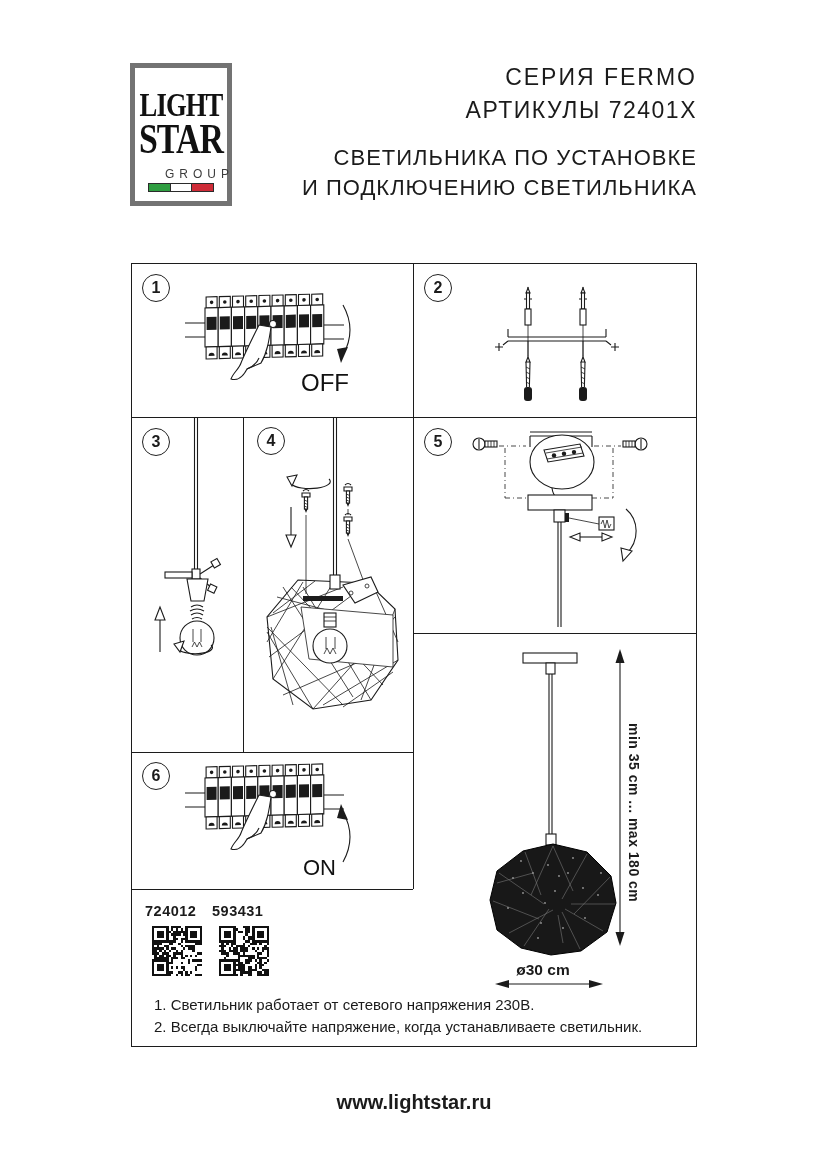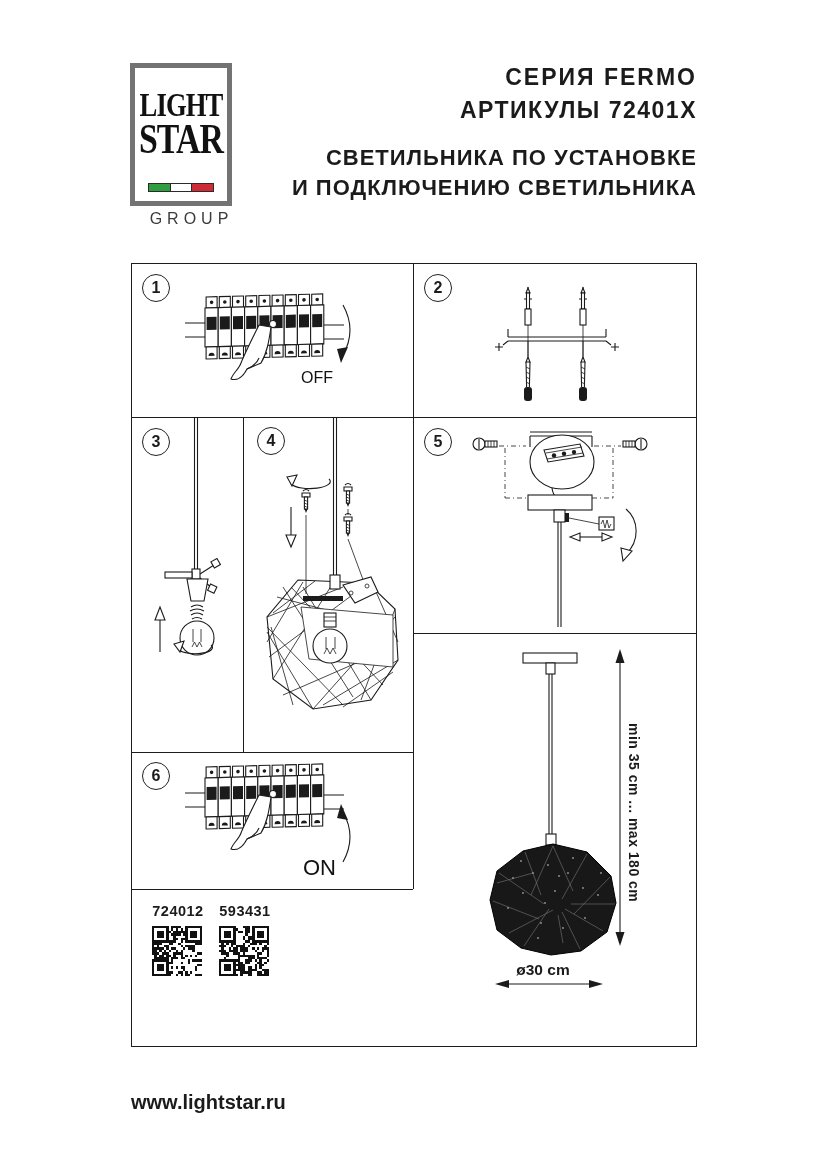--- a/index.html
+++ b/index.html
@@ -5,42 +5,42 @@
   html,body{margin:0;padding:0;background:#fff;}
   body{width:826px;height:1169px;position:relative;overflow:hidden;
        font-family:"Liberation Sans",sans-serif;color:#1b1b1b;}
   .abs{position:absolute;}
   .gl{position:absolute;background:#1c1c1c;}
   
   .logo-box{left:130px;top:63px;width:92px;height:133px;border:5px solid #737373;text-align:center;}
   .logo-word{position:absolute;left:0;width:100%;font-family:"Liberation Serif",serif;font-weight:bold;color:#111;white-space:nowrap;}
   .logo-light{top:20px;font-size:29px;transform:scale(.92,1.18);letter-spacing:-1px;}
   .logo-star{top:50px;font-size:36px;transform:scale(.94,1.15);letter-spacing:-1px;}
-  .logo-group{position:absolute;top:99px;left:8px;width:100%;font-size:16px;letter-spacing:5px;color:#3c3c3c;text-indent:5px;margin-top:43px;}
+  .logo-group{position:absolute;top:99px;left:16px;width:100%;font-size:12px;letter-spacing:5px;color:#3c3c3c;text-indent:5px;}
   .flag{position:absolute;top:115px;left:50%;transform:translateX(-50%);width:66px;height:9px;display:flex;border:1px solid #2b2b2b;box-sizing:border-box;}
   .flag span{flex:1;}
   .fgreen{background:#2f9e41;border-right:1px solid #2b2b2b;}
   .fwhite{background:#fff;border-right:1px solid #2b2b2b;}
   .fred{background:#ce2b37;}
-  .title-blk{right:129px;text-align:right;font-weight:bold;white-space:nowrap;}
+  .title-blk{right:129px;text-align:right;font-weight:normal;white-space:nowrap;}
   .t-series{top:64px;font-size:23px;letter-spacing:2px;}
   .t-art{top:97px;font-size:23px;letter-spacing:1.5px;}
   .t-ins1{top:145px;font-size:22px;letter-spacing:1px;}
   .t-ins2{top:175px;font-size:22px;letter-spacing:1px;margin-left:20px;}
   
   #grid{left:131px;top:263px;width:566px;height:784px;}
   .outer{position:absolute;left:0;top:0;width:564px;height:782px;border:1.3px solid #1c1c1c;}
   .badge{position:absolute;width:26px;height:26px;border:1.6px solid #222;border-radius:50%;
          text-align:center;line-height:26px;font-size:16px;font-weight:bold;background:#fff;}
-  .cap{position:absolute;font-size:16px;color:#111;white-space:nowrap;}
+  .cap{position:absolute;font-size:24px;color:#111;white-space:nowrap;}
   .dimv{position:absolute;writing-mode:vertical-rl;font-weight:bold;font-size:14px;letter-spacing:.5px;white-space:nowrap;}
   .dimh{position:absolute;font-weight:bold;font-size:15.5px;text-align:center;white-space:nowrap;}
-  .artno{position:absolute;font-weight:bold;font-size:14.5px;text-align:center;letter-spacing:.5px;}
+  .artno{position:absolute;font-weight:bold;font-size:14.5px;text-align:left;letter-spacing:.5px;}
   .notes{position:absolute;font-size:15px;line-height:22px;white-space:nowrap;}
-  .footer{left:131px;top:1091px;width:566px;text-align:left;font-weight:bold;font-size:20px;}
+  .footer{left:131px;top:1091px;width:566px;text-align:center;font-weight:bold;font-size:20px;}
   
   .ln{stroke:#1b1b1b;fill:none;stroke-width:1.1;}
   .lnt{stroke:#1b1b1b;fill:none;stroke-width:.8;}
   .fl{fill:#1b1b1b;stroke:none;}
   .wh{fill:#fff;stroke:#1b1b1b;stroke-width:1.1;}
   .dash{stroke:#1b1b1b;fill:none;stroke-width:.8;stroke-dasharray:5 3 1 3;}
   svg{position:absolute;overflow:visible;}
 </style>
 </head>
 <body>
@@ -764,16 +764,18 @@
           <rect x="13" y="20" width="1" height="1"></rect>
           <rect x="16" y="20" width="1" height="1"></rect>
           <rect x="17" y="20" width="1" height="1"></rect>
           <rect x="18" y="20" width="1" height="1"></rect>
           <rect x="19" y="20" width="1" height="1"></rect>
           <rect x="20" y="20" width="1" height="1"></rect>
         </g>
       </svg></div>
 
   <div class="notes" style="left:23px;top:731px;">
+    <div>1. Светильник работает от сетевого напряжения 230В.</div>
+    <div>2. Всегда выключайте напряжение, когда устанавливаете светильник.</div>
   </div>
 </div>
 
 <div class="abs footer">www.lightstar.ru</div>
 
 </body></html>

